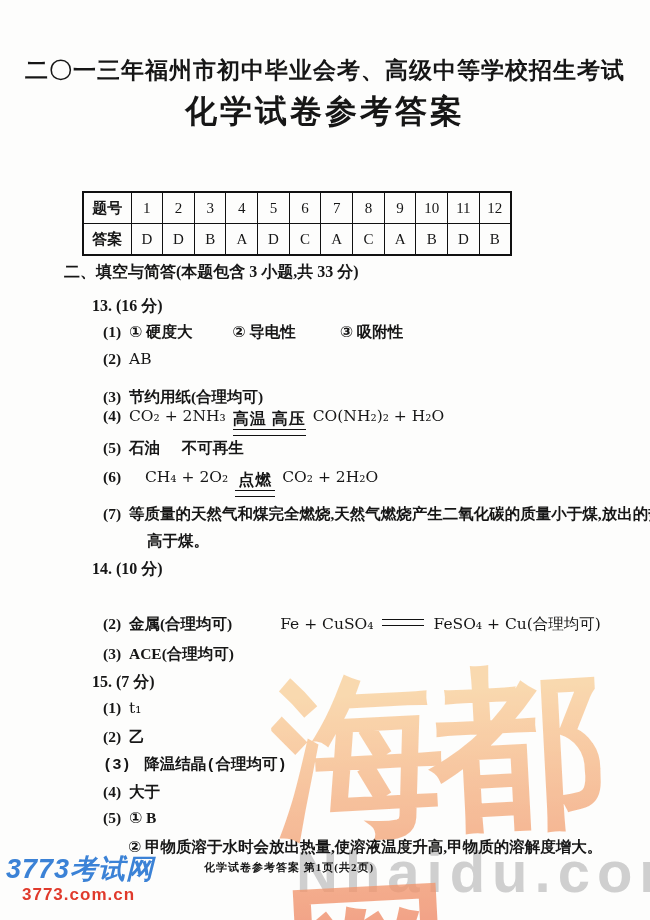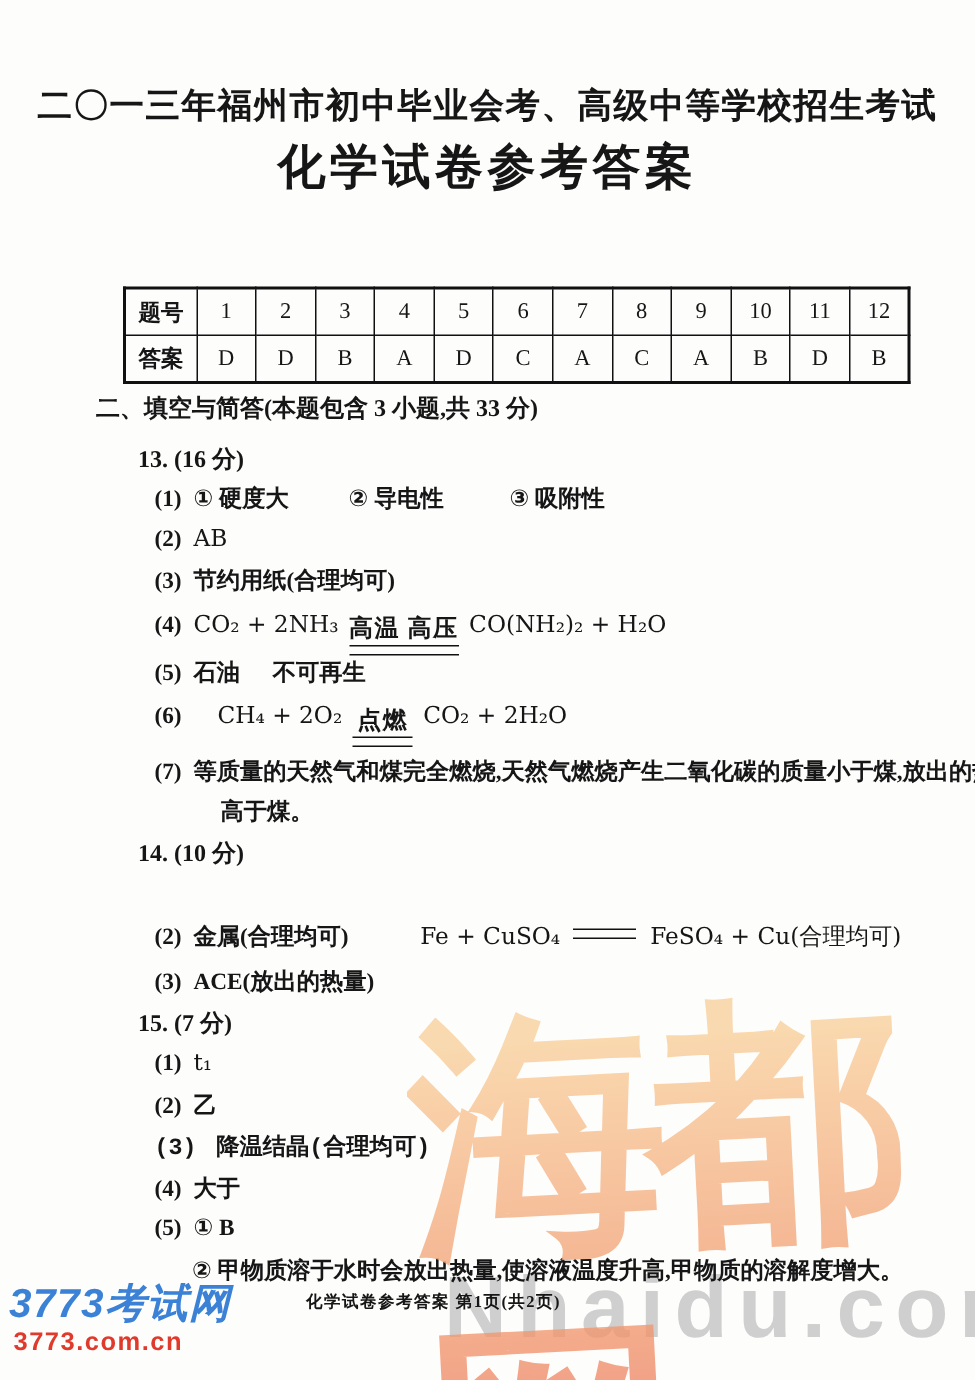--- a/index.html
+++ b/index.html
@@ -16,21 +16,21 @@
 
   .abs{position:absolute;white-space:nowrap;}
   .title1{left:0;right:0;top:55px;text-align:center;font-size:23px;font-weight:bold;letter-spacing:1px;}
   .title2{left:0;right:0;top:90px;text-align:center;font-size:32px;font-weight:bold;letter-spacing:3px;}
   .sec-head{font-size:16px;font-weight:bold;}
   .qlabel{font-size:16px;font-weight:600;}
   .line{font-size:15.5px;font-weight:600;}
   .line .formula{font-weight:normal;font-family:"DejaVu Serif","DejaVu Sans",serif;}
 
   
-  table.ans{border-collapse:collapse;table-layout:fixed;width:525px;}
+  table.ans{border-collapse:collapse;table-layout:fixed;width:430px;}
   table.ans td{border:1px solid #111;height:30px;text-align:center;vertical-align:middle;
     font-size:15px;padding:0;}
   table.ans{border:2px solid #111;}
   table.ans td.hd{font-weight:bold;font-size:15px;}
   table.ans col.c0{width:48px;}
 
   
   .rxn{display:inline-flex;flex-direction:column;align-items:center;vertical-align:-3px;margin:0 7px;}
   .rxn .cond{font-size:16px;font-weight:bold;line-height:1;margin-bottom:2px;letter-spacing:1px;}
   .rxn .bar{align-self:stretch;min-width:40px;height:5px;
@@ -128,21 +128,21 @@
       <span style="margin-left:4px;">① 硬度大</span>
       <span style="margin-left:36px;">② 导电性</span>
       <span style="margin-left:40px;">③ 吸附性</span>
     </div>
 
     <div class="abs line" style="left:103px;top:350px;">
       <span>(2)</span>
       <span class="formula" style="margin-left:4px;">AB</span>
     </div>
 
-    <div class="abs line" style="left:103px;top:377px;">
+    <div class="abs line" style="left:103px;top:387px;">
       <span>(3)</span>
       <span style="margin-left:4px;">节约用纸(合理均可)</span>
     </div>
 
     <div class="abs line" style="left:103px;top:407px;">
       <span>(4)</span>
       <span class="formula" style="margin-left:4px;">CO₂ + 2NH₃</span><span class="rxn">
           <span class="cond">高温  高压</span>
           <span class="bar"></span>
         </span><span class="formula">CO(NH₂)₂ + H₂O</span>
@@ -174,21 +174,21 @@
 
 
     <div class="abs line" style="left:103px;top:614px;">
       <span>(2)</span>
       <span style="margin-left:4px;">金属(合理均可)</span>
       <span class="formula" style="margin-left:44px;">Fe + CuSO₄</span><span class="eqline"></span><span class="formula">FeSO₄ + Cu(合理均可)</span>
     </div>
 
     <div class="abs line" style="left:103px;top:644px;">
       <span>(3)</span>
-      <span style="margin-left:4px;">ACE(放出的热量)</span>
+      <span style="margin-left:4px;">ACE(合理均可)</span>
     </div>
 
     <div class="abs qlabel" style="left:92px;top:672px;">15. (7 分)</div>
 
     <div class="abs line" style="left:103px;top:699px;">
       <span>(1)</span>
       <span class="formula" style="margin-left:4px;">t₁</span>
     </div>
     <div class="abs line" style="left:103px;top:727px;">
       <span>(2)</span>
@@ -206,20 +206,20 @@
       <span>(5)</span>
       <span style="margin-left:4px;">① B</span>
     </div>
     <div class="abs line" style="left:128px;top:837px;">
       <span>② 甲物质溶于水时会放出热量,使溶液温度升高,甲物质的溶解度增大。</span>
     </div>
 
     <div class="abs footer-center" style="left:204px;top:860px;">化学试卷参考答案  第1页(共2页)</div>
 
     <div class="abs logo1" style="left:6px;top:851px;">3773考试网</div>
-    <div class="abs logo2" style="left:9px;top:885px;">3773.com.cn</div>
+    <div class="abs logo2" style="left:22px;top:885px;">3773.com.cn</div>
   </div>
 
   <div class="layer" id="wm-red">
     <div class="haidu">海都网</div>
   </div>
 
 </div>
 
 </body></html>

